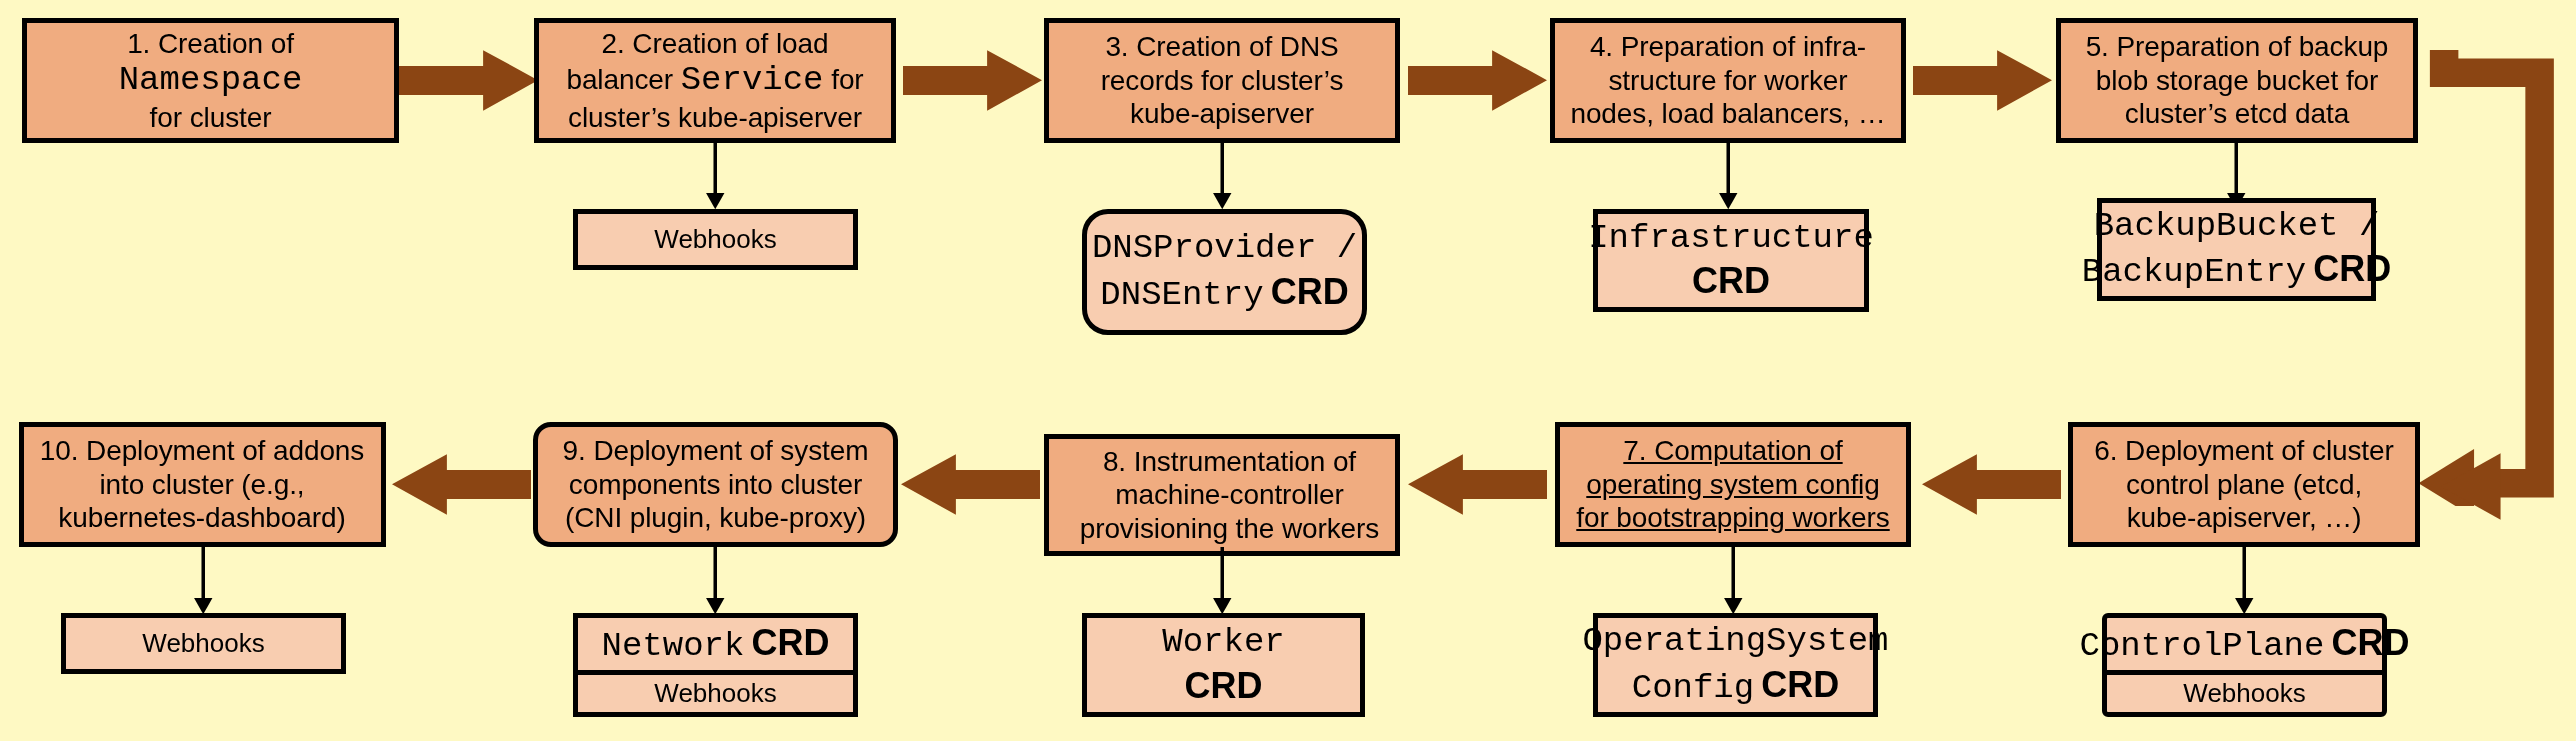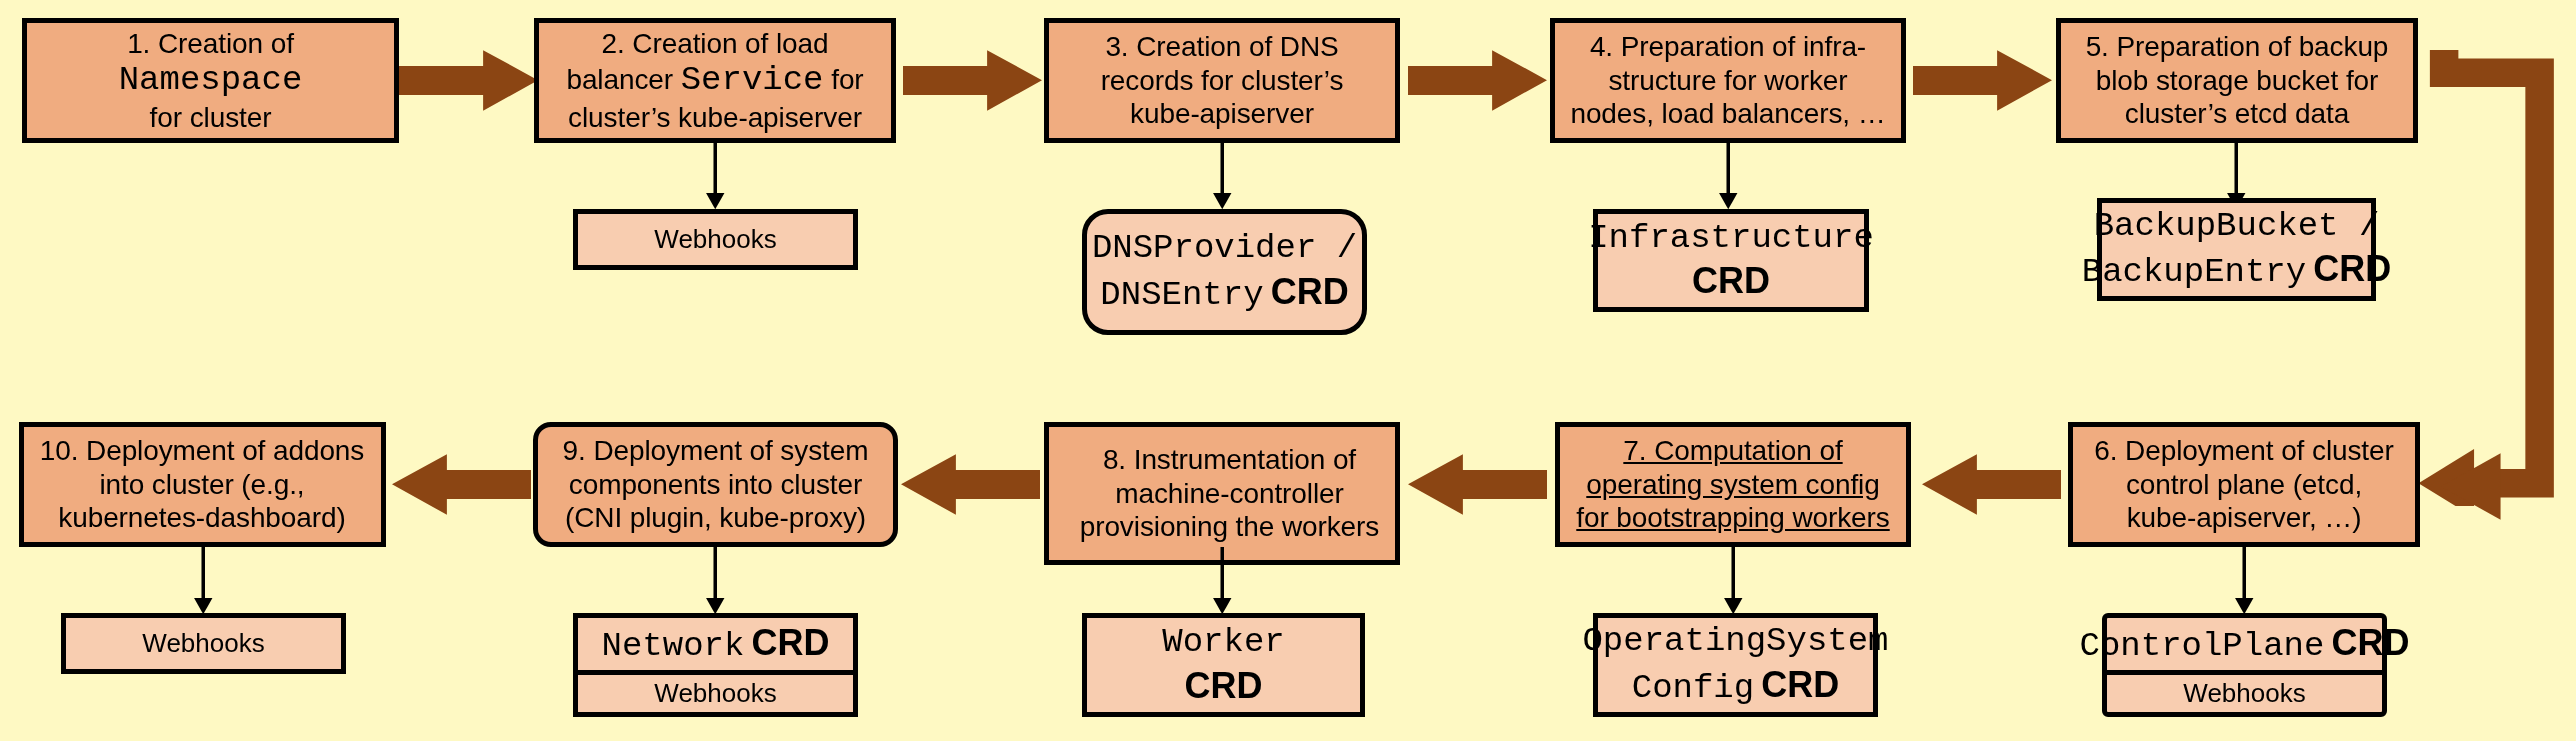--- a/index.html
+++ b/index.html
@@ -289,21 +289,21 @@
       </span>
     </div>
   </div>
 
   <div class="block-arrow" style="left:1408px; top:454px; width:139px; height:61px;">
     <svg width="139" height="61" viewBox="0 0 195 85">
       <polygon points="195,22 77,22 77,0 0,42 77,85 77,63 195,63" fill="#8B4513"></polygon>
     </svg>
   </div>
 
-  <div class="step-box" style="left:1044px; top:422px; width:356px; height:143px;padding-left:22px;">
+  <div class="step-box" style="left:1044px; top:434px; width:356px; height:122px;padding-left:22px;">
     <div class="step-text">
       <span>8. Instrumentation of</span><br>
       <span>machine-controller</span><br>
       <span>provisioning the workers</span>
     </div>
   </div>
 
   <div class="connector" style="left:1208px; top:547px; width:28.5px; height:68px;">
     <svg width="28.5" height="68" viewBox="0 0 40 96">
       <line x1="20" y1="0" x2="20" y2="74" stroke="#000000" stroke-width="5"></line>

